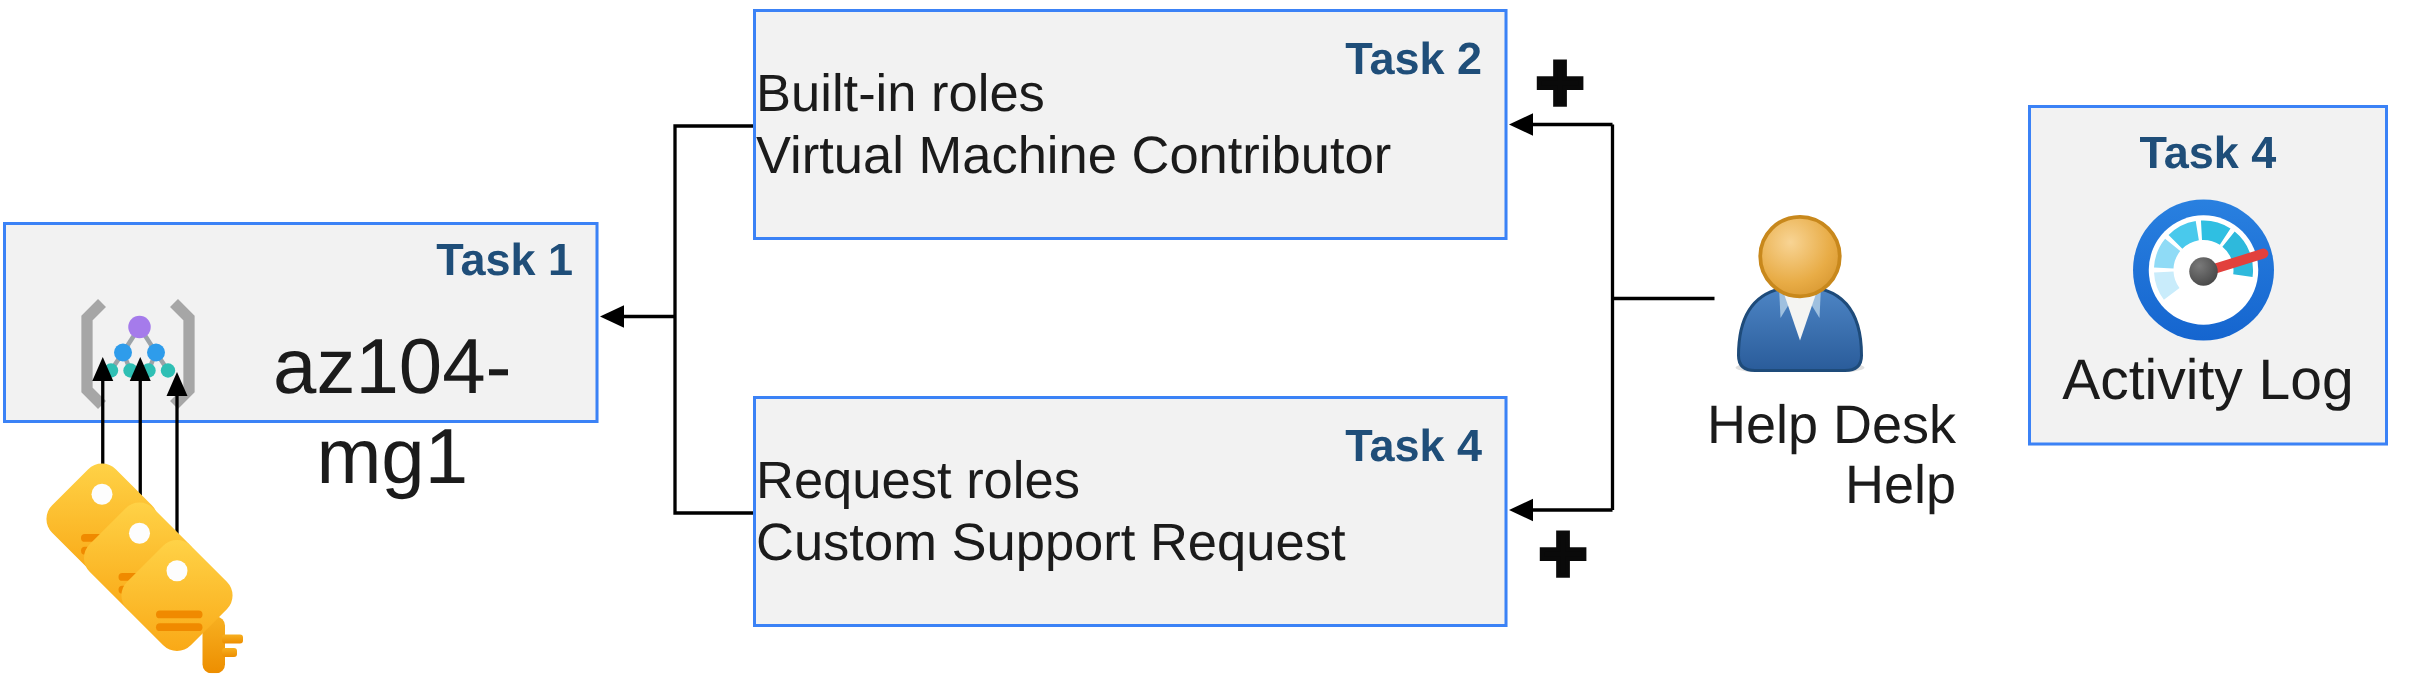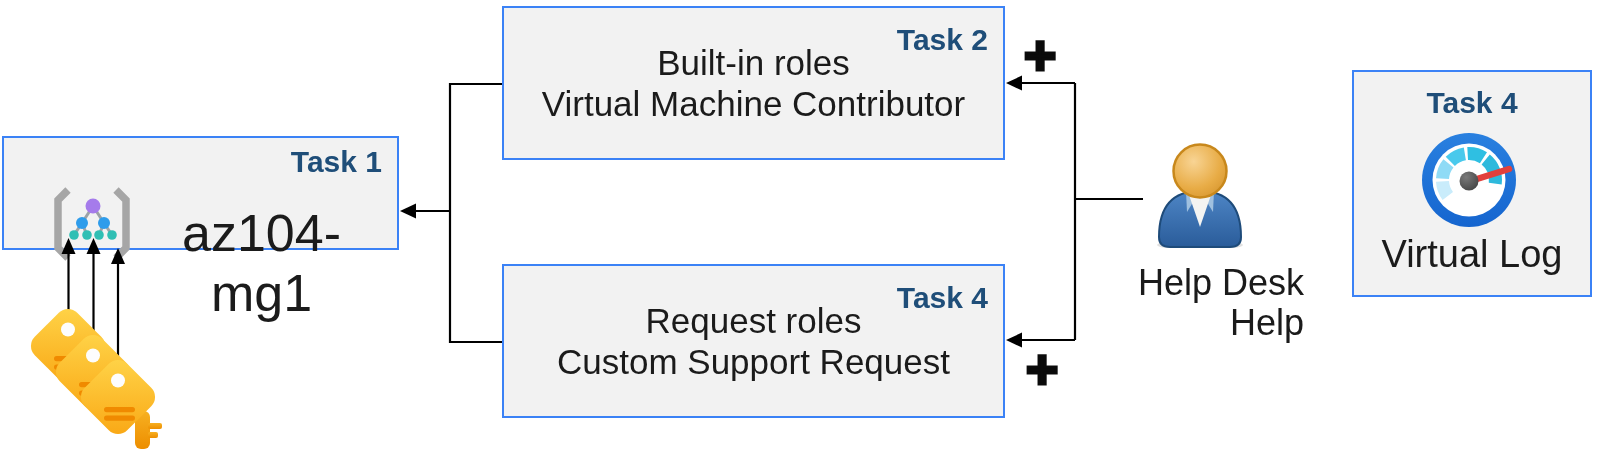--- a/index.html
+++ b/index.html
@@ -2,28 +2,28 @@
 <html><head>
 <meta charset="utf-8">
 <style>
   html,body{margin:0;padding:0;background:#fff;}
   #canvas{
     position:relative;width:1606px;height:449px;background:#FFFFFF;
     font-family:"Liberation Sans",sans-serif;overflow:hidden;color:#1B1B1B;
   }
   .box{position:absolute;background:#F2F2F2;border:2px solid #3b82f6;box-sizing:border-box;}
   .task-label{position:absolute;right:15px;font-weight:700;font-size:30px;color:#1F4E79;white-space:nowrap;}
-  #task1{left:2px;top:136px;width:397px;height:114px;}
+  #task1{left:2px;top:148px;width:397px;height:134px;}
   #task1 .task-label{top:7px;}
   #task2{left:502px;top:6px;width:503px;height:154px;}
   #task3{left:502px;top:264px;width:503px;height:154px;}
   #task2 .task-label,#task3 .task-label{top:15px;}
   #task4{left:1352px;top:70px;width:240px;height:227px;}
   #task4 .task-label{top:14px;left:0;right:0;text-align:center;}
-  .box-lines{position:absolute;inset:0;display:flex;flex-direction:column;justify-content:center;align-items:center;}
+  .box-lines{position:absolute;inset:0;display:flex;flex-direction:column;justify-content:center;align-items:flex-start;}
   .box-lines div{font-size:35px;line-height:41px;color:#1B1B1B;white-space:nowrap;}
   .mg-icon{position:absolute;left:44px;top:46px;}
   .mg-name{position:absolute;left:130px;right:8px;top:65px;text-align:center;font-size:52px;color:#1B1B1B;}
   .gauge-icon{position:absolute;left:65px;top:58px;}
   .t4-caption{position:absolute;left:0;right:0;top:161px;text-align:center;font-size:38px;color:#1B1B1B;}
   .person-icon{position:absolute;left:1150px;top:123px;z-index:2;}
   .person-label{position:absolute;left:1104px;top:263px;width:200px;text-align:right;font-size:36px;line-height:40px;color:#1B1B1B;}
   .overlay{position:absolute;left:0;top:0;z-index:6;pointer-events:none;}
   .keys-icon{position:absolute;left:8px;top:294px;z-index:7;}
   .plus{
@@ -96,21 +96,21 @@
       <g>
         <path d="M -26.4,19.9 A 33,33 0 0 1 -33.0,1.7 L -20.0,1.0 A 20,20 0 0 0 -16.0,12.0 Z" fill="#C9ECFB"></path>
         <path d="M -33.0,-1.7 A 33,33 0 0 1 -25.6,-20.8 L -15.5,-12.6 A 20,20 0 0 0 -20.0,-1.0 Z" fill="#8FDBF6"></path>
         <path d="M -23.3,-23.3 A 33,33 0 0 1 -5.2,-32.6 L -3.1,-19.8 A 20,20 0 0 0 -14.1,-14.1 Z" fill="#49C9EC"></path>
         <path d="M -1.7,-33.0 A 33,33 0 0 1 18.0,-27.7 L 10.9,-16.8 A 20,20 0 0 0 -1.0,-20.0 Z" fill="#2FBFE2"></path>
         <path d="M 20.8,-25.6 A 33,33 0 0 1 32.7,4.6 L 19.8,2.8 A 20,20 0 0 0 12.6,-15.5 Z" fill="#2EB9DC"></path>
       </g>
       <line x1="-5" y1="3" x2="40" y2="-11" stroke="#E2403C" stroke-width="6.5" stroke-linecap="round"></line>
       <circle cx="0" cy="1" r="9.5" fill="url(#hubG)"></circle>
     </svg>
-    <div class="t4-caption">Virtual Log</div>
+    <div class="t4-caption">Activity Log</div>
   </div>
 
   <svg class="person-icon" width="100" height="125" viewBox="-50 -62 100 125">
     <defs>
       <radialGradient id="headG" cx="0.38" cy="0.32" r="0.85">
         <stop offset="0" stop-color="#F8D494"></stop>
           <stop offset="0.6" stop-color="#E8AC46"></stop>
           <stop offset="1" stop-color="#D3912A"></stop>
       </radialGradient>
       <linearGradient id="bodyG" x1="0" y1="0" x2="0" y2="1">

